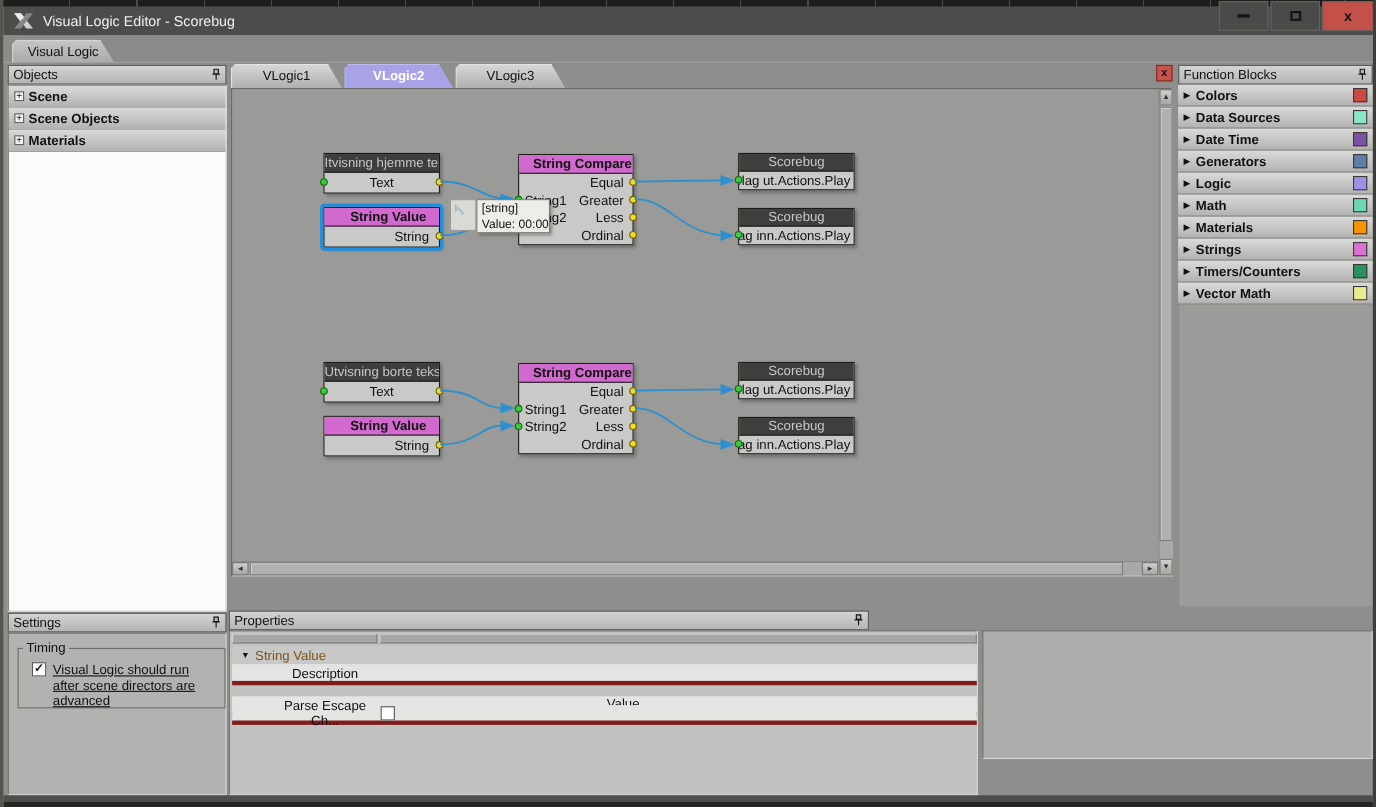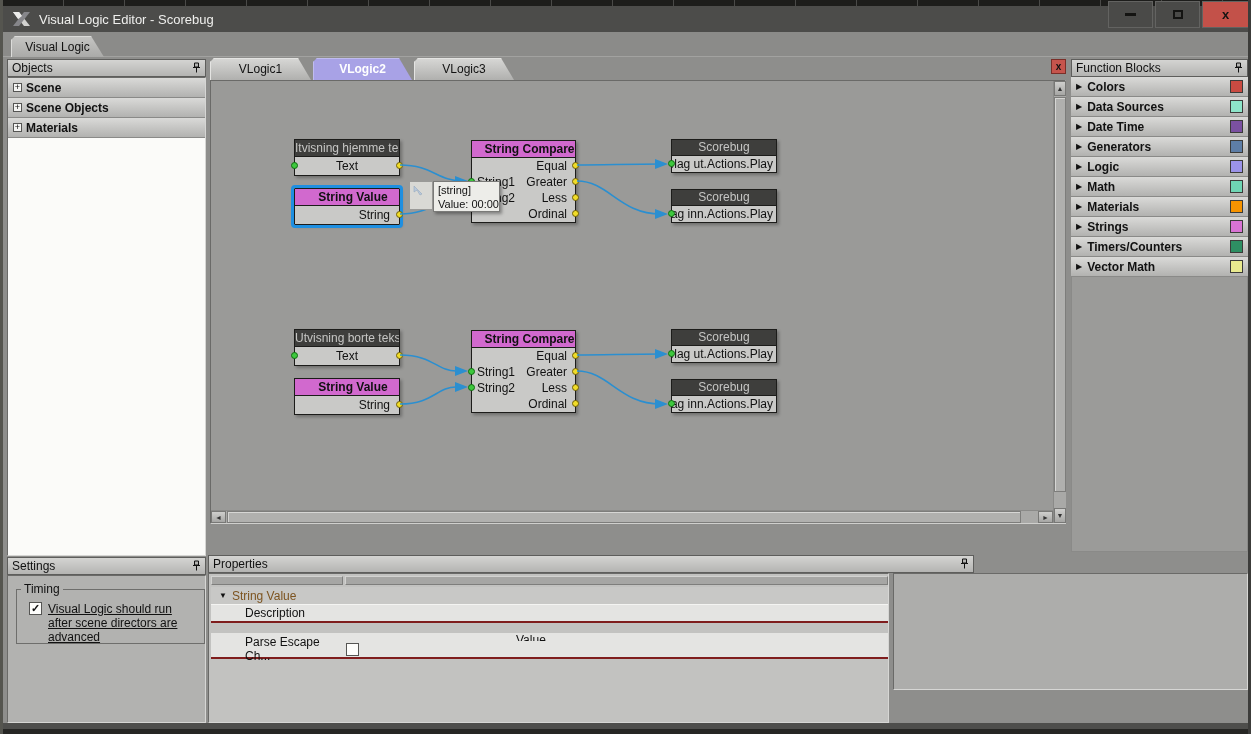--- a/index.html
+++ b/index.html
@@ -105,21 +105,21 @@
   .htrack{left:0;top:429px;width:842px;height:13px;background:#a9a9a7;border-top:1px solid #8a8a88;}
   .thumb{position:absolute;background:#b0b0ae;border:1px solid #7d7d7b;box-shadow:inset 1px 1px 0 #d6d6d4;}
 
   
   .props-body{left:205px;top:573px;width:681px;height:150px;background:#c2c2c0;}
   .colhead{position:absolute;top:2px;height:9px;background:#a6a6a4;border:1px solid;border-color:#d2d2d0 #7e7e7c #7e7e7c #d2d2d0;}
   .pgrouprow{position:absolute;left:2px;top:13px;width:677px;height:18px;background:#c8c8c6;
              font-size:12px;color:#7d5420;display:flex;align-items:center;border-bottom:1px solid #f4f4f2;}
   .pgrouprow .tri{color:#111;margin:0 5px 0 8px;}
   .prow2{position:absolute;left:2px;width:677px;height:18px;background:#e4e4e2;font-size:12px;color:#111;
-         display:flex;align-items:center;border-bottom:2px solid #7f1d1d;}
+         display:flex;align-items:center;border-bottom:4px solid #7f1d1d;text-align:center;}
   .prow2 .plabel{padding-left:34px;width:135px;flex:0 0 auto;}
   .pvalue{color:#404040;}
 
   
   .msg-body{left:890px;top:573px;width:355px;height:117px;background:#adadab;}
 
   
   .fb-empty{left:1068px;top:277px;width:177px;height:275px;background:#9b9b99;border:1px solid #8a8a88;border-top:none;}
 </style>
 </head>
@@ -336,21 +336,21 @@
       <div class="thumb" style="left:0;top:16px;width:12px;height:395px;"></div>
       <div class="sbtn" style="left:0;top:427px;width:12px;height:15px;">▼</div>
     </div>
     <div class="abs htrack">
       <div class="sbtn" style="left:0;top:0;width:15px;height:12px;">◄</div>
       <div class="thumb" style="left:16px;top:0;width:794px;height:12px;"></div>
       <div class="sbtn" style="left:827px;top:0;width:15px;height:12px;">►</div>
     </div>
   </div>
 
-  <div class="abs phdr" style="left:205px;top:555px;width:766px;">
+  <div class="abs phdr" style="left:205px;top:555px;width:582px;">
     <span>Properties</span>
     <span class="pin">
       <svg width="9" height="12" viewBox="0 0 9 12">
           <path d="M2.5 1 h4 v4 h-4 z M1 5.5 h7 M4.5 5.5 v5" stroke="#111" fill="#b4b4b2" stroke-width="1"></path>
         </svg>
     </span>
   </div>
   <div class="abs props-body sunken">
     <div class="colhead" style="left:2px;width:132px;"></div>
     <div class="colhead" style="left:136px;width:543px;"></div>

